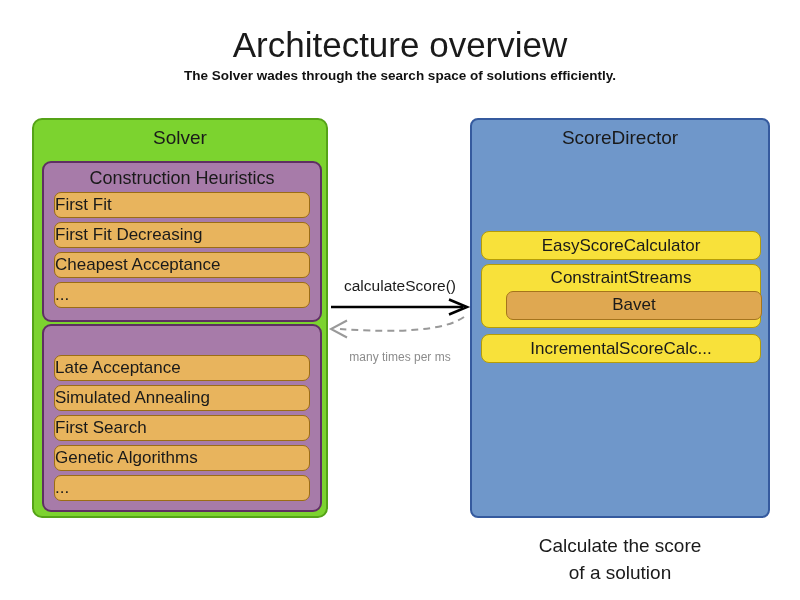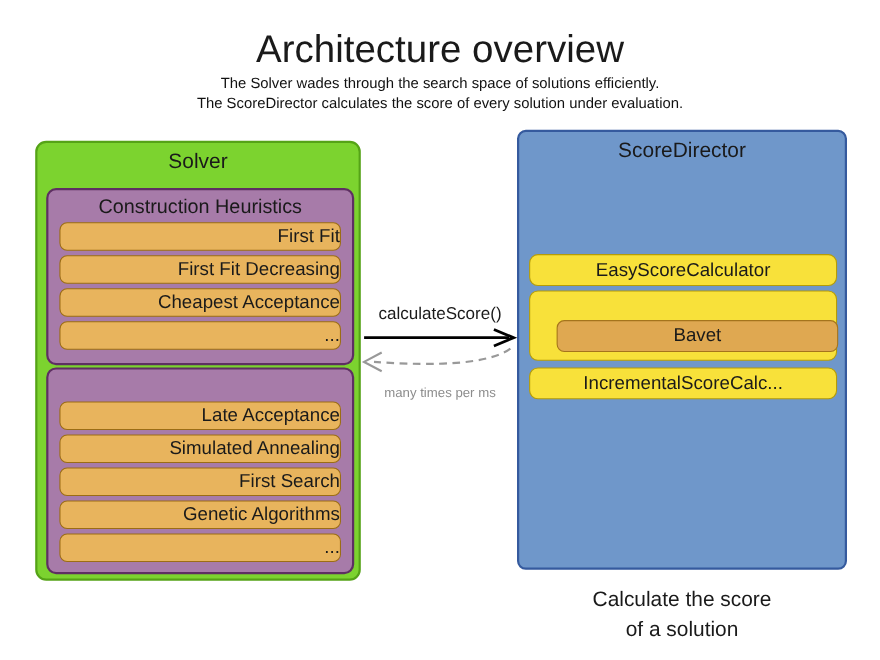--- a/index.html
+++ b/index.html
@@ -5,46 +5,46 @@
   html,body{margin:0;padding:0;background:#fff;}
   #stage{
     position:relative;width:800px;height:600px;background:#ffffff;
     font-family:"Liberation Sans", sans-serif;color:#1a1a1a;overflow:hidden;
   }
   .abs{position:absolute;}
   .center{text-align:center;}
 
   
   .title{left:0;top:26px;width:800px;font-size:35px;line-height:38px;}
-  .sub{left:0;width:800px;font-size:13.5px;line-height:17px;color:#111;}
+  .sub{left:0;width:800px;font-size:13.5px;line-height:17px;color:#111;font-weight:bold;}
   .sub1{top:67px;}
   .sub2{top:85px;}
 
   
   .bigbox{box-sizing:border-box;border-radius:10px;}
-  .solver-box{left:32px;top:128px;width:296px;height:400px;
+  .solver-box{left:32px;top:118px;width:296px;height:400px;
     background:#7cd32f;border:2px solid #55a317;}
   .director-box{left:470px;top:118px;width:300px;height:400px;
     background:#6f97ca;border:2px solid #355a9e;border-radius:8px;}
   .bigbox-label{font-size:19px;line-height:28px;}
   .solver-label{left:0;top:4px;width:292px;}
   .director-label{left:0;top:4px;width:296px;}
 
   
   .purple{box-sizing:border-box;left:8px;width:280px;background:#a77ba9;
     border:2px solid #5e2f62;border-radius:9px;}
   .purple-ch{top:41px;height:161px;}
   .purple-mh{top:204px;height:188px;}
   .purple-label{left:0;top:2px;width:276px;font-size:18px;line-height:26px;}
   .items{left:10px;top:29px;width:256px;display:flex;flex-direction:column;gap:4px;}
 
   
   .chip{box-sizing:border-box;height:26px;background:#e8b45d;
     border:1.5px solid #9b6d15;border-radius:7px;
-    font-size:17px;line-height:23px;text-align:right;}
+    font-size:17px;line-height:23px;text-align:left;}
 
   
   .yellow{box-sizing:border-box;left:9px;width:280px;background:#f8e13a;
     border:1.5px solid #b59c07;border-radius:8px;
     font-size:17px;text-align:center;}
   .y-easy{top:111px;height:29px;line-height:27px;}
   .y-cs{top:144px;height:64px;line-height:26px;}
   .y-inc{top:214px;height:29px;line-height:27px;}
   .bavet{box-sizing:border-box;position:absolute;left:24px;top:26px;width:256px;height:29px;
     background:#dfa851;border:1.5px solid #a5741c;border-radius:7px;
@@ -61,21 +61,20 @@
 
   svg.overlay{position:absolute;left:0;top:0;pointer-events:none;}
 </style>
 </head>
 <body>
 
 <div id="stage">
 
   <div class="abs title center">Architecture overview</div>
   <div class="abs sub sub1 center">The Solver wades through the search space of solutions efficiently.</div>
-  <div class="abs sub sub2 center">The ScoreDirector calculates the score of every solution under evaluation.</div>
 
   <div class="abs bigbox solver-box">
     <div class="abs bigbox-label solver-label center">Solver</div>
 
     <div class="abs purple purple-ch">
       <div class="abs purple-label center">Construction Heuristics</div>
       <div class="abs items">
         <div class="chip">First Fit</div>
         <div class="chip">First Fit Decreasing</div>
         <div class="chip">Cheapest Acceptance</div>
@@ -93,20 +92,21 @@
       </div>
     </div>
   </div>
 
   <div class="abs bigbox director-box">
     <div class="abs bigbox-label director-label center">ScoreDirector</div>
 
     <div class="abs yellow y-easy">EasyScoreCalculator</div>
 
     <div class="abs yellow y-cs">
+      <div>ConstraintStreams</div>
       <div class="bavet">Bavet</div>
     </div>
 
     <div class="abs yellow y-inc">IncrementalScoreCalc...</div>
   </div>
 
   <svg class="overlay" width="800" height="600" viewBox="0 0 800 600">
     <line x1="331" y1="307" x2="463" y2="307" stroke="#000" stroke-width="2.5"></line>
     <path d="M449 299.5 L467 307 L449 314.5" fill="none" stroke="#000" stroke-width="2.5"></path>
     <path d="M464 317 C 444 331, 398 333, 340 329" fill="none" stroke="#999" stroke-width="2" stroke-dasharray="7 5"></path>

